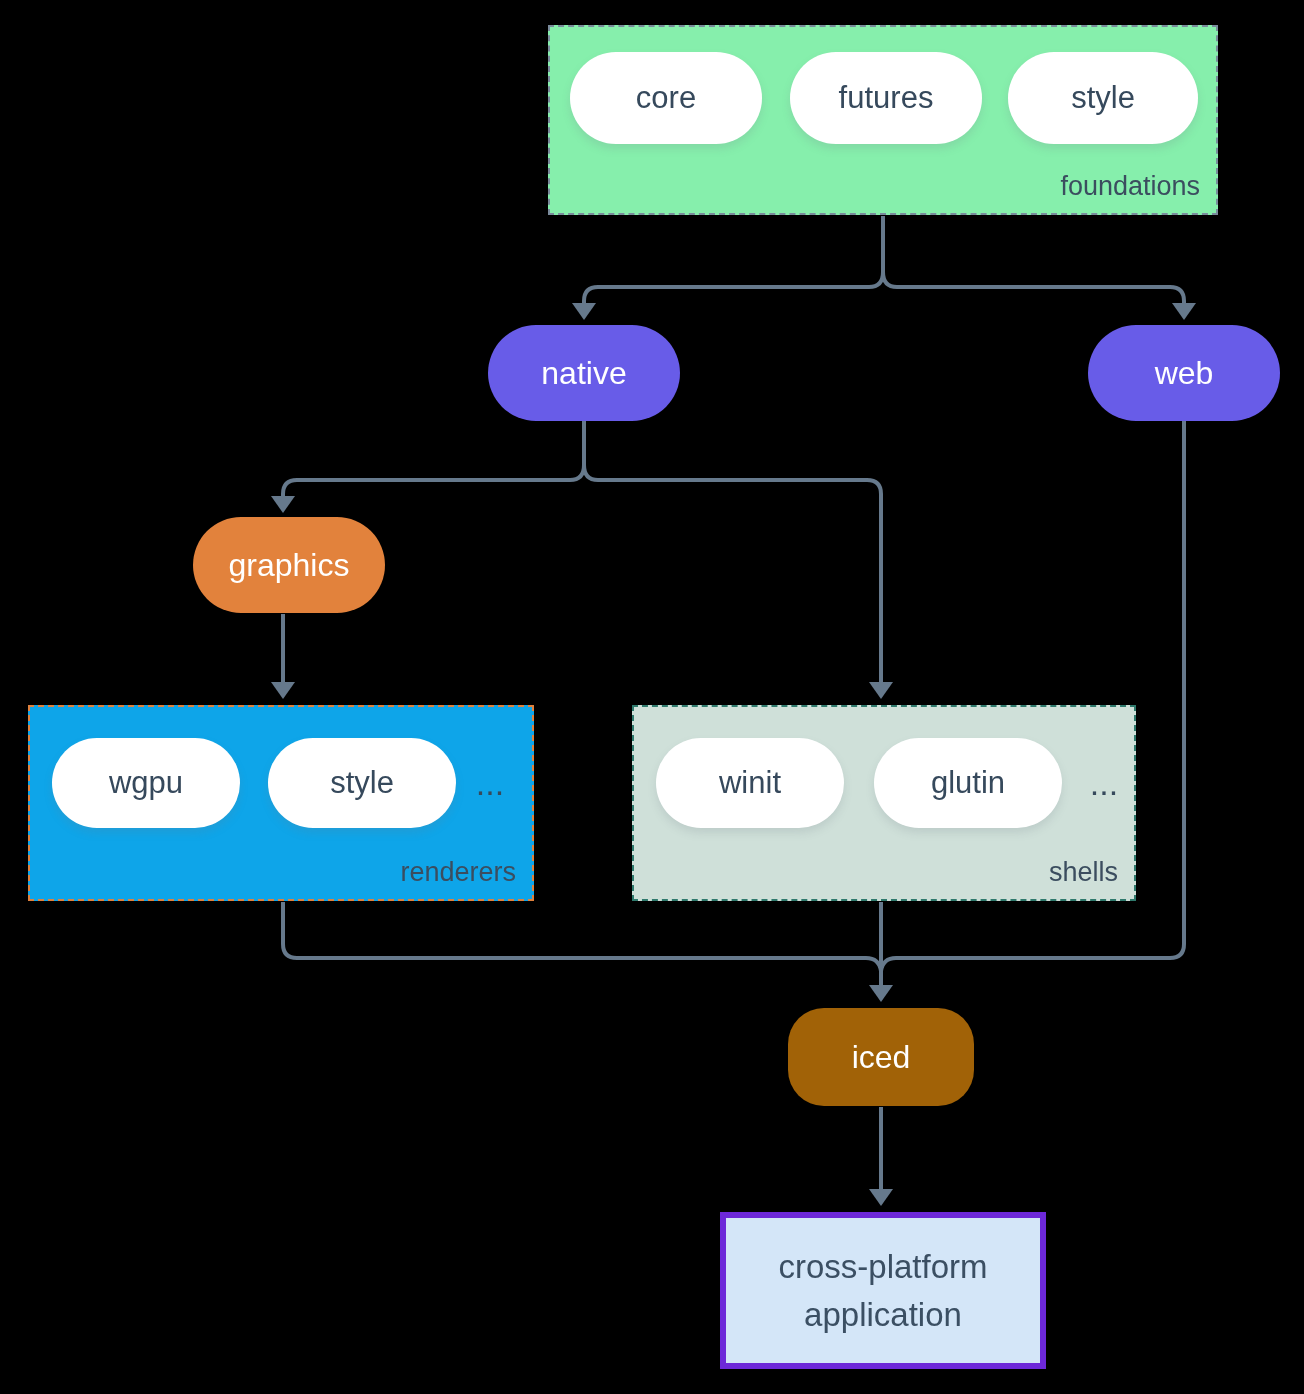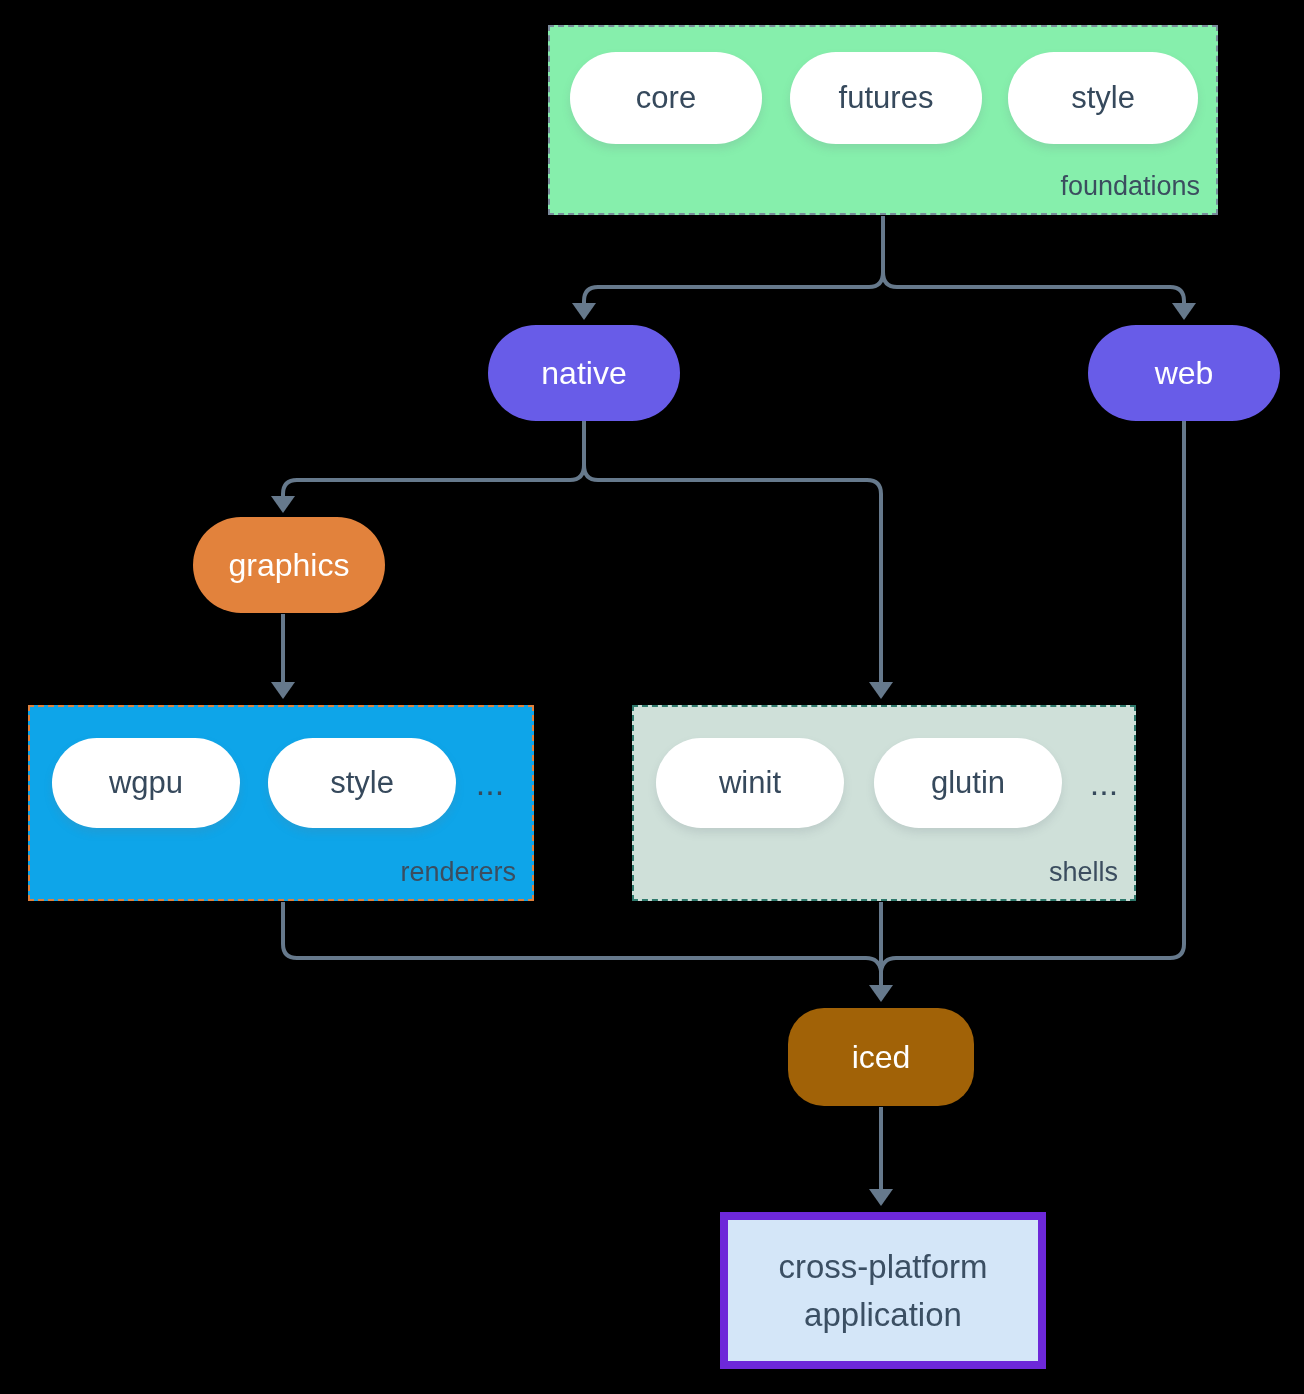--- a/index.html
+++ b/index.html
@@ -26,21 +26,21 @@
   .node-pill{
     position:absolute;border-radius:48px;display:flex;align-items:center;justify-content:center;
     color:#ffffff;font-size:32px;
   }
   .node-pill.native{left:488px;top:325px;width:192px;height:96px;background:#685ce8;text-align:center;}
   .node-pill.web{left:1088px;top:325px;width:192px;height:96px;background:#685ce8;}
   .node-pill.graphics{left:193px;top:517px;width:192px;height:96px;background:#e2823c;}
   .node-pill.iced{left:788px;top:1008px;width:186px;height:98px;background:#a16207;border-radius:36px;}
   .app-box{
     position:absolute;left:720px;top:1212px;width:326px;height:157px;box-sizing:border-box;
-    background:#d4e6f8;border:8px solid #6d28d9;
+    background:#d4e6f8;border:6px solid #6d28d9;
     display:flex;align-items:center;justify-content:center;text-align:center;
     font-size:33px;line-height:1.45;color:#3b4f63;padding:0 30px;
   }
   svg.connectors{position:absolute;left:0;top:0;}
 </style>
 </head>
 <body>
 
 <div id="stage">
 

